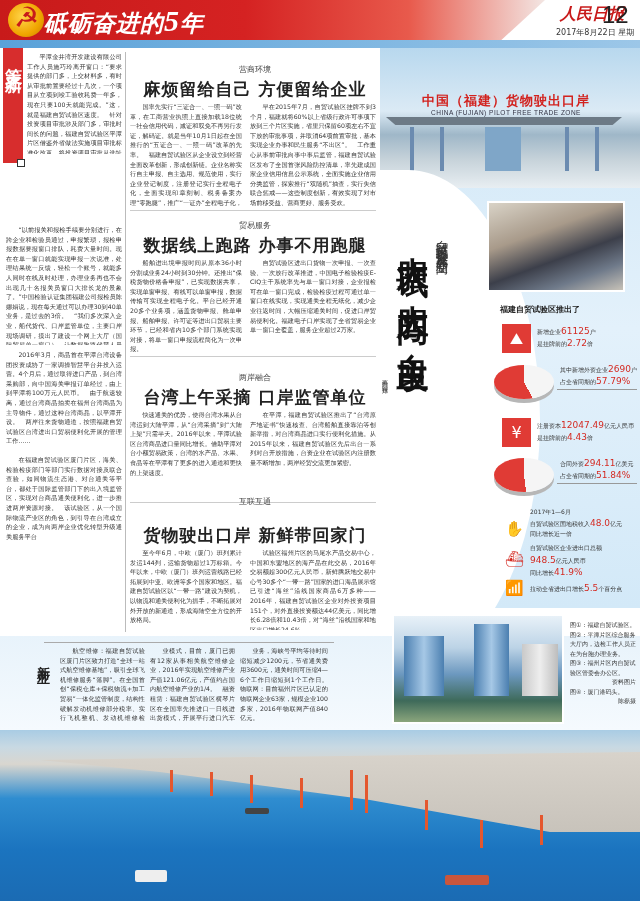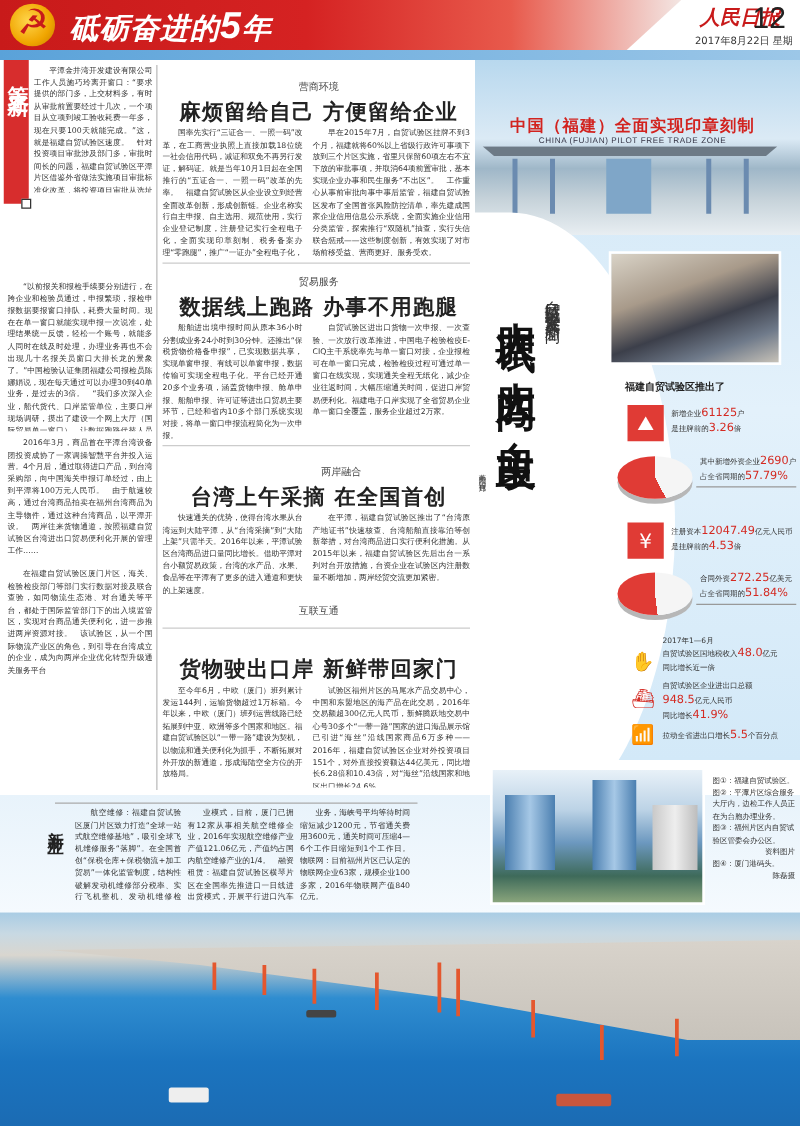--- a/index.html
+++ b/index.html
@@ -7,22 +7,22 @@
   body { font-family: "DejaVu Serif", "Liberation Serif", serif; color: #222; position: relative; }
 
   
   .masthead { position: absolute; left: 0; top: 0; width: 640px; height: 40px; background: #fff; }
   .banner { position: absolute; left: 0; top: 0; width: 545px; height: 40px;
     background: linear-gradient(90deg, #c81a1a 0%, #d52222 45%, #e85a4c 75%, #f3e6e3 100%);
     clip-path: polygon(0 0, 100% 0, 92% 100%, 0 100%); }
   .party-emblem { position: absolute; left: 8px; top: 3px; width: 36px; height: 34px; border-radius: 50%;
     background: radial-gradient(circle at 40% 40%, #ffd54a 0%, #f0a500 60%, #c47c00 100%); }
   .party-emblem::after { content: "☭"; position: absolute; left: 6px; top: -2px; font-size: 28px; color: #c81a1a; }
-  .banner-title { position: absolute; left: 56px; top: 4px; font-size: 23px; font-weight: bold; font-style: italic;
-    color: #fff; letter-spacing: 1px; font-family: Liberation Sans, sans-serif; }
+  .banner-title { position: absolute; left: 44px; top: 4px; font-size: 23px; font-weight: bold; font-style: italic;
+    color: #fff; letter-spacing: 1px; font-family: Liberation Serif, serif; }
   .banner-title .big { font-size: 30px; color: #fff; }
   .banner-sub { position: absolute; left: 234px; top: 10px; font-size: 15px; color: #f7c6b9; font-style: italic;
     font-family: "DejaVu Sans", sans-serif; letter-spacing: 1px; }
   .banner-sub b { color: #fff2c8; font-weight: bold; }
   .paper-logo { position: absolute; left: 560px; top: 4px; font-size: 16px; color: #c81a1a; font-style: italic; font-weight: bold; }
   .page-num { position: absolute; left: 602px; top: 1px; font-size: 24px; font-family: "Liberation Sans", sans-serif; color: #222; }
   .pub-date { position: absolute; left: 556px; top: 27px; font-size: 8px; font-family: "DejaVu Sans", sans-serif; color: #333; }
 
   .top-stripe { position: absolute; left: 0; top: 40px; width: 640px; height: 8px; background: linear-gradient(90deg,#5aa2d9,#9cc7e8); }
 
@@ -95,48 +95,48 @@
 <div class="top-stripe"></div>
 
 <div class="feature-bg"></div>
 <div class="gate-photo"></div>
 <div class="gate-roof"></div>
 <div class="gate-post" style="left:410px"></div>
 <div class="gate-post" style="left:440px"></div>
 <div class="gate-post" style="left:565px"></div>
 <div class="gate-post" style="left:595px"></div>
 <div class="gate-body"></div>
-<div class="gate-sign">中国（福建）全面实现印章刻制</div>
+<div class="gate-sign">中国（福建）货物驶出口岸</div>
 <div class="gate-sign-en">CHINA (FUJIAN) PILOT FREE TRADE ZONE</div>
 <div class="feature-arc"></div>
 <div class="office-photo"></div>
 
 <div class="vert-main">
   <span>大胆试</span>　<span>大胆闯</span>　<span>自主改</span>
 </div>
 <div class="vert-sub">自贸试验区探索发展新空间</div>
 <div class="byline">蒋升阳  钟自炜</div>
 
 <div class="stats-title">福建自贸试验区推出了</div>
 
 <div class="stat-icon" style="left:502px; top:324px">⛰</div>
 <div class="stat-line" style="left:537px; top:326px"><span>新增企业</span><b>61125</b><span>户</span></div>
-<div class="stat-line" style="left:537px; top:338px"><span>是挂牌前的</span><b>3.26</b><span>倍</span></div>
+<div class="stat-line" style="left:537px; top:338px"><span>是挂牌前的</span><b>2.72</b><span>倍</span></div>
 
 <div class="pie" style="left:494px; top:365px; background: conic-gradient(#f5f5f5 0deg 152deg, #e03b35 152deg 360deg);"></div>
 <div class="stat-line" style="left:560px; top:364px"><span>其中新增外资企业</span><b>2690</b><span>户</span></div>
 <div class="stat-line" style="left:560px; top:376px"><span>占全省同期的</span><b>57.79%</b></div>
 <div class="stat-rule" style="left:557px; top:389px; width:80px"></div>
 
 <div class="stat-icon" style="left:502px; top:418px">¥</div>
 <div class="stat-line" style="left:537px; top:420px"><span>注册资本</span><b>12047.49</b><span>亿元人民币</span></div>
-<div class="stat-line" style="left:537px; top:432px"><span>是挂牌前的</span><b>4.53</b><span>倍</span></div>
+<div class="stat-line" style="left:537px; top:432px"><span>是挂牌前的</span><b>4.43</b><span>倍</span></div>
 
 <div class="pie" style="left:494px; top:458px; background: conic-gradient(#f5f5f5 0deg 173deg, #e03b35 173deg 360deg);"></div>
-<div class="stat-line" style="left:560px; top:458px"><span>合同外资</span><b>272.25</b><span>亿美元</span></div>
+<div class="stat-line" style="left:560px; top:458px"><span>合同外资</span><b>294.11</b><span>亿美元</span></div>
 <div class="stat-line" style="left:560px; top:470px"><span>占全省同期的</span><b>51.84%</b></div>
 <div class="stat-rule" style="left:557px; top:483px; width:80px"></div>
 
 <div class="stat-line" style="left:530px; top:508px">2017年1—6月</div>
 <div class="small-icon" style="left:505px; top:520px">✋</div>
 <div class="stat-line" style="left:530px; top:518px"><span>自贸试验区国地税收入</span><b>48.0</b><span>亿元</span></div>
 <div class="stat-line" style="left:530px; top:530px">同比增长近一倍</div>
 <div class="small-icon" style="left:505px; top:550px">⛴</div>
 <div class="stat-line" style="left:530px; top:544px">自贸试验区企业进出口总额</div>
 <div class="stat-line" style="left:530px; top:555px"><b>948.5</b><span>亿元人民币</span></div>
@@ -177,31 +177,31 @@
 <div class="section-label" style="left:130px; top:220px; width:250px">贸易服务</div>
 <div class="headline" style="left:130px; top:234px; width:250px">数据线上跑路  办事不用跑腿</div>
 <div class="col-text" style="left:130px; top:258px; width:112px; height:95px">
     <p>船舶进出境申报时间从原本36小时分割成业务24小时到30分钟。还推出“保税货物价格备申报”，已实现数据共享，实现单窗申报、有线可以单窗申报，数据传输可实现全程电子化。平台已经开通20多个业务项，涵盖货物申报、舱单申报、船舶申报、许可证等进出口贸易主要环节，已经和省内10多个部门系统实现对接，将单一窗口申报流程简化为一次申报。</p>
   </div>
 <div class="col-text" style="left:250px; top:258px; width:126px; height:95px">
     <p>自贸试验区进出口货物一次申报、一次查验、一次放行改革推进，中国电子检验检疫E-CIQ主干系统率先与单一窗口对接，企业报检可在单一窗口完成，检验检疫过程可通过单一窗口在线实现，实现通关全程无纸化，减少企业往返时间，大幅压缩通关时间，促进口岸贸易便利化。福建电子口岸实现了全省贸易企业单一窗口全覆盖，服务企业超过2万家。</p>
   </div>
 <div class="hline" style="left:130px; top:356px; width:246px"></div>
 
-<div class="section-label" style="left:148px; top:372px; width:250px">两岸融合</div>
-<div class="headline" style="left:130px; top:386px; width:250px">台湾上午采摘  在全国首创</div>
+<div class="section-label" style="left:130px; top:372px; width:250px">两岸融合</div>
+<div class="headline" style="left:130px; top:386px; width:250px">台湾上午采摘  口岸监管单位</div>
 <div class="col-text" style="left:130px; top:410px; width:112px; height:88px">
     <p>快速通关的优势，使得台湾水果从台湾运到大陆平潭，从“台湾采摘”到“大陆上架”只需半天。2016年以来，平潭试验区台湾商品进口量同比增长。借助平潭对台小额贸易政策，台湾的水产品、水果、食品等在平潭有了更多的进入通道和更快的上架速度。</p>
   </div>
 <div class="col-text" style="left:250px; top:410px; width:126px; height:88px">
     <p>在平潭，福建自贸试验区推出了“台湾原产地证书”快速核查、台湾船舶直接靠泊等创新举措，对台湾商品进口实行便利化措施。从2015年以来，福建自贸试验区先后出台一系列对台开放措施，台资企业在试验区内注册数量不断增加，两岸经贸交流更加紧密。</p>
   </div>
 <div class="hline" style="left:130px; top:502px; width:246px"></div>
 
-<div class="section-label" style="left:130px; top:483px; width:250px">互联互通</div>
+<div class="section-label" style="left:130px; top:496px; width:250px">互联互通</div>
 <div class="headline" style="left:130px; top:524px; width:250px">货物驶出口岸  新鲜带回家门</div>
 <div class="col-text" style="left:130px; top:548px; width:112px; height:82px">
     <p>至今年6月，中欧（厦门）班列累计发运144列，运输货物超过1万标箱。今年以来，中欧（厦门）班列运营线路已经拓展到中亚、欧洲等多个国家和地区。福建自贸试验区以“一带一路”建设为契机，以物流和通关便利化为抓手，不断拓展对外开放的新通道，形成海陆空全方位的开放格局。</p>
   </div>
 <div class="col-text" style="left:250px; top:548px; width:126px; height:82px">
     <p>试验区福州片区的马尾水产品交易中心，中国和东盟地区的海产品在此交易，2016年交易额超300亿元人民币，新鲜腾跃地交易中心号30多个“一带一路”国家的进口海品展示馆已引进“海丝”沿线国家商品6万多种——　2016年，福建自贸试验区企业对外投资项目151个，对外直接投资额达44亿美元，同比增长6.28倍和10.43倍，对“海丝”沿线国家和地区出口增长24.6%。</p>
   </div>
 
 <div class="new-ind-bg"></div>
 <div class="new-ind-box"></div>

